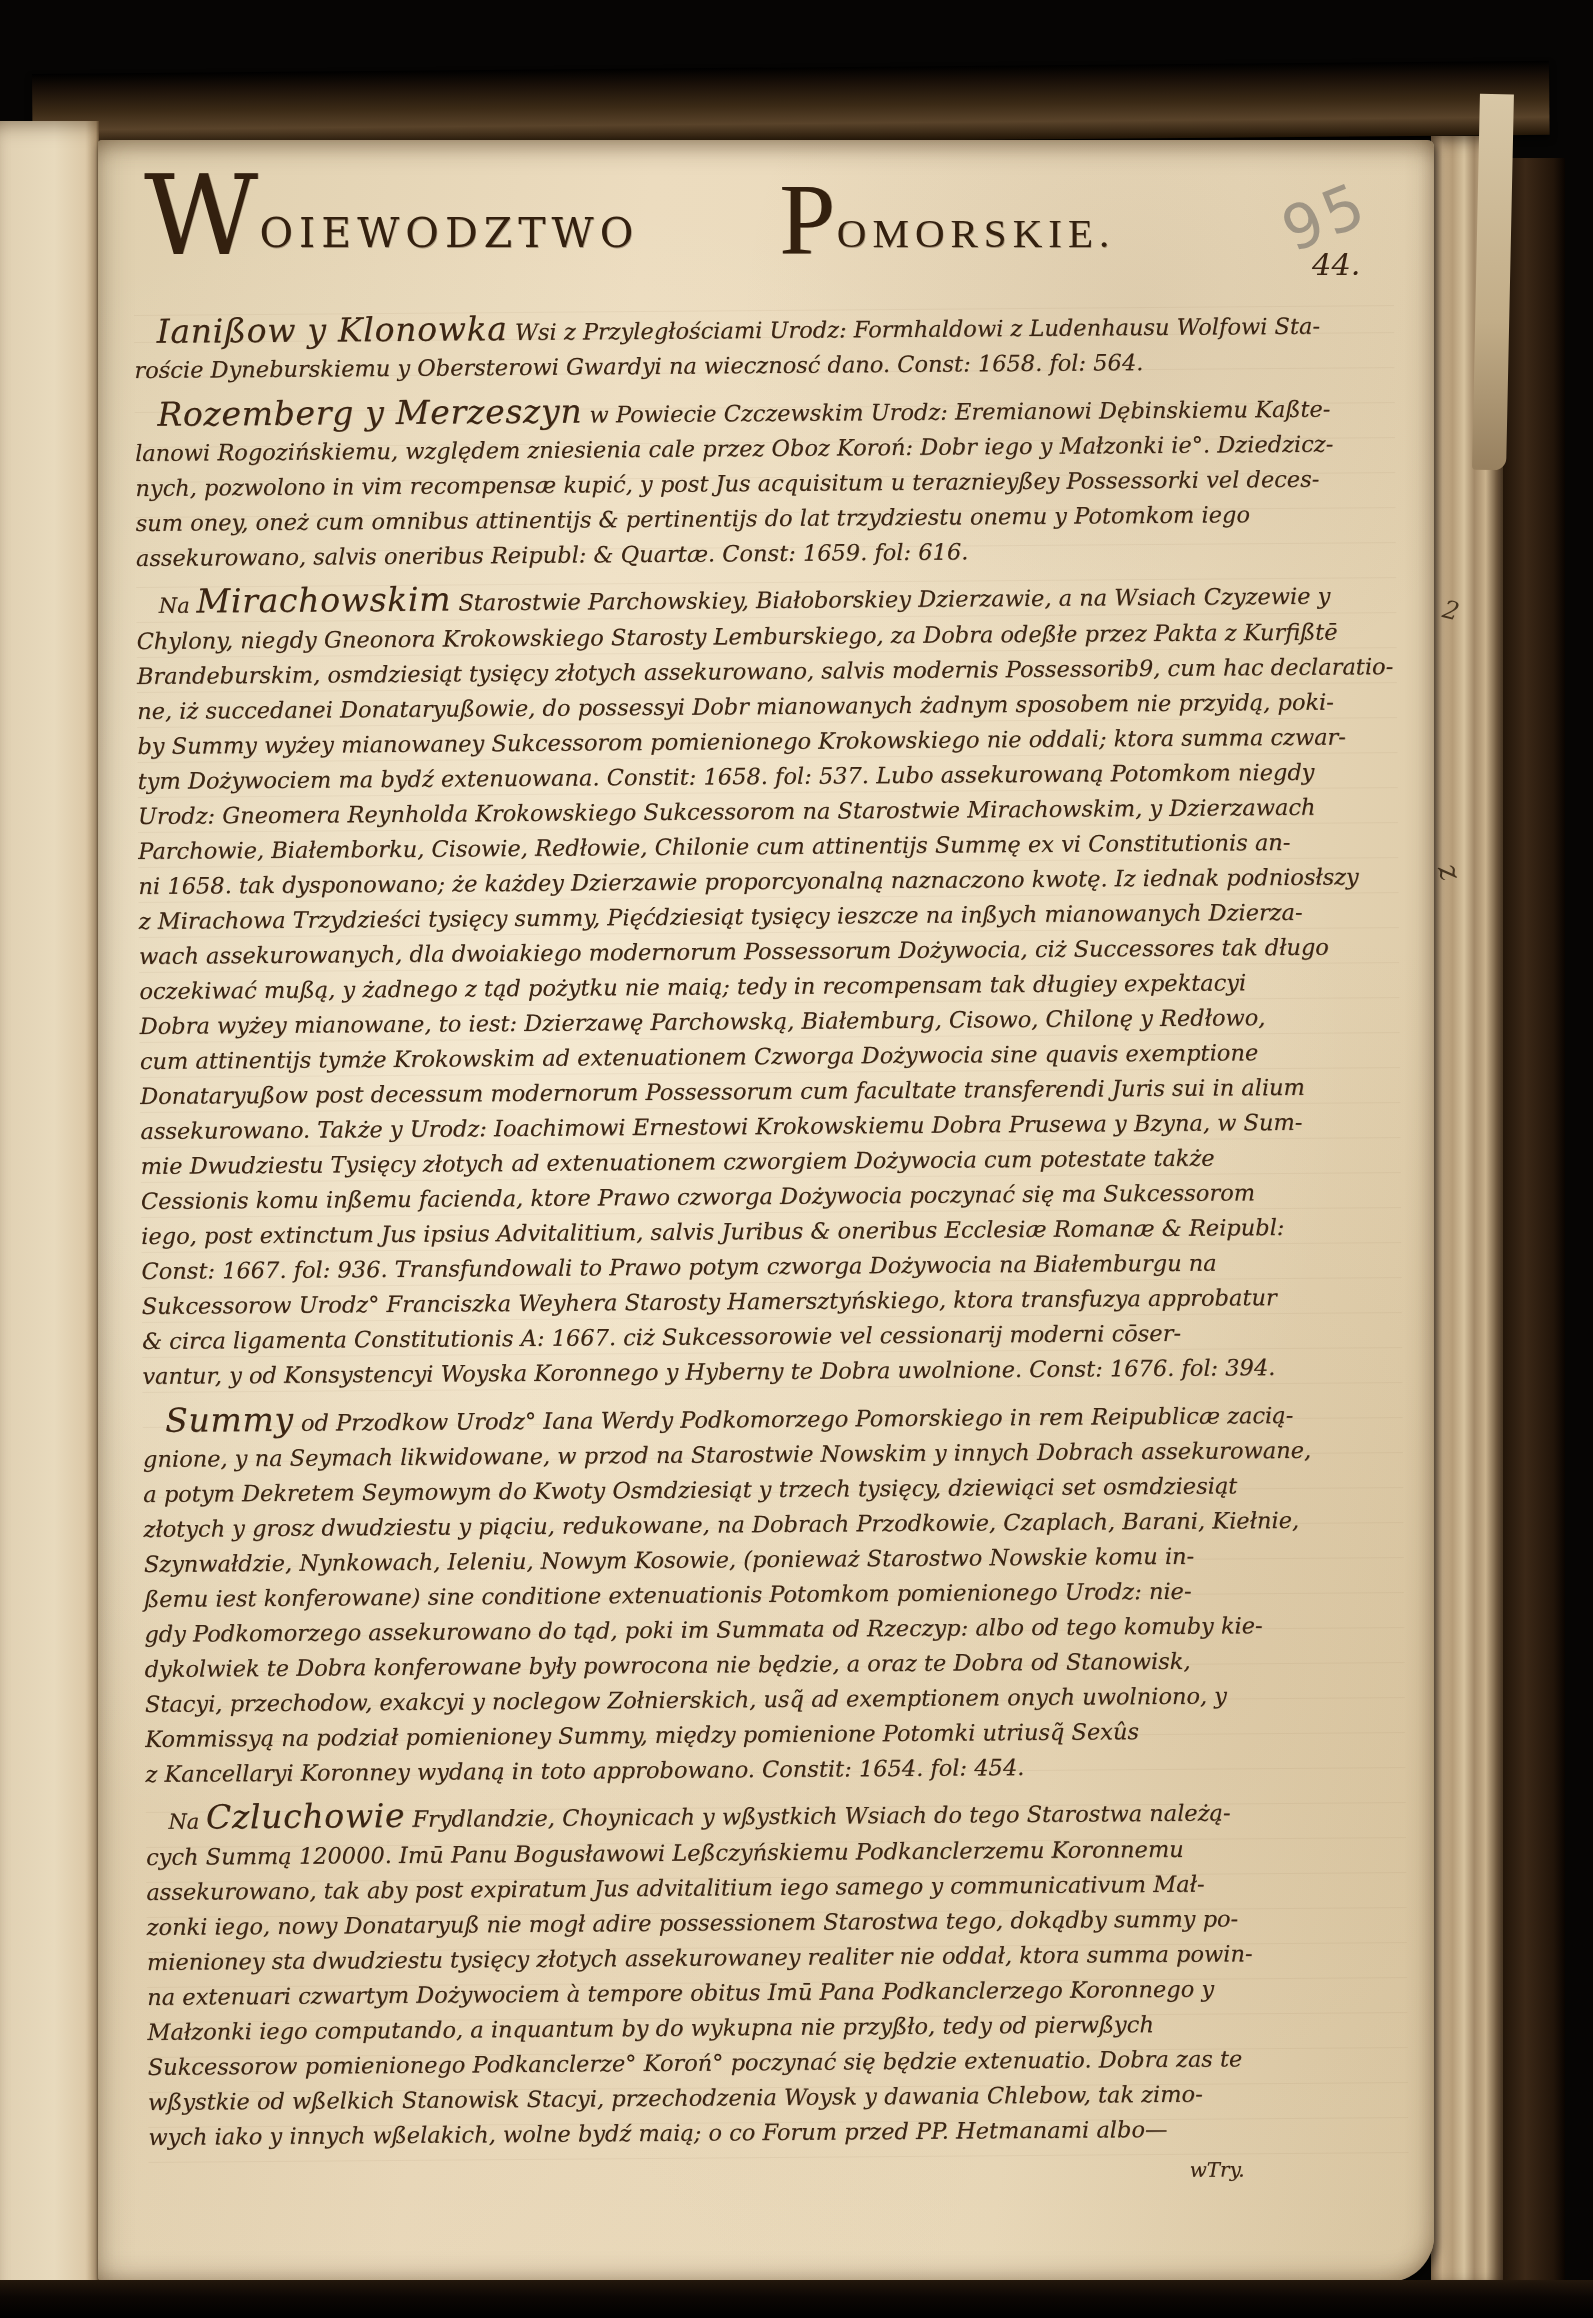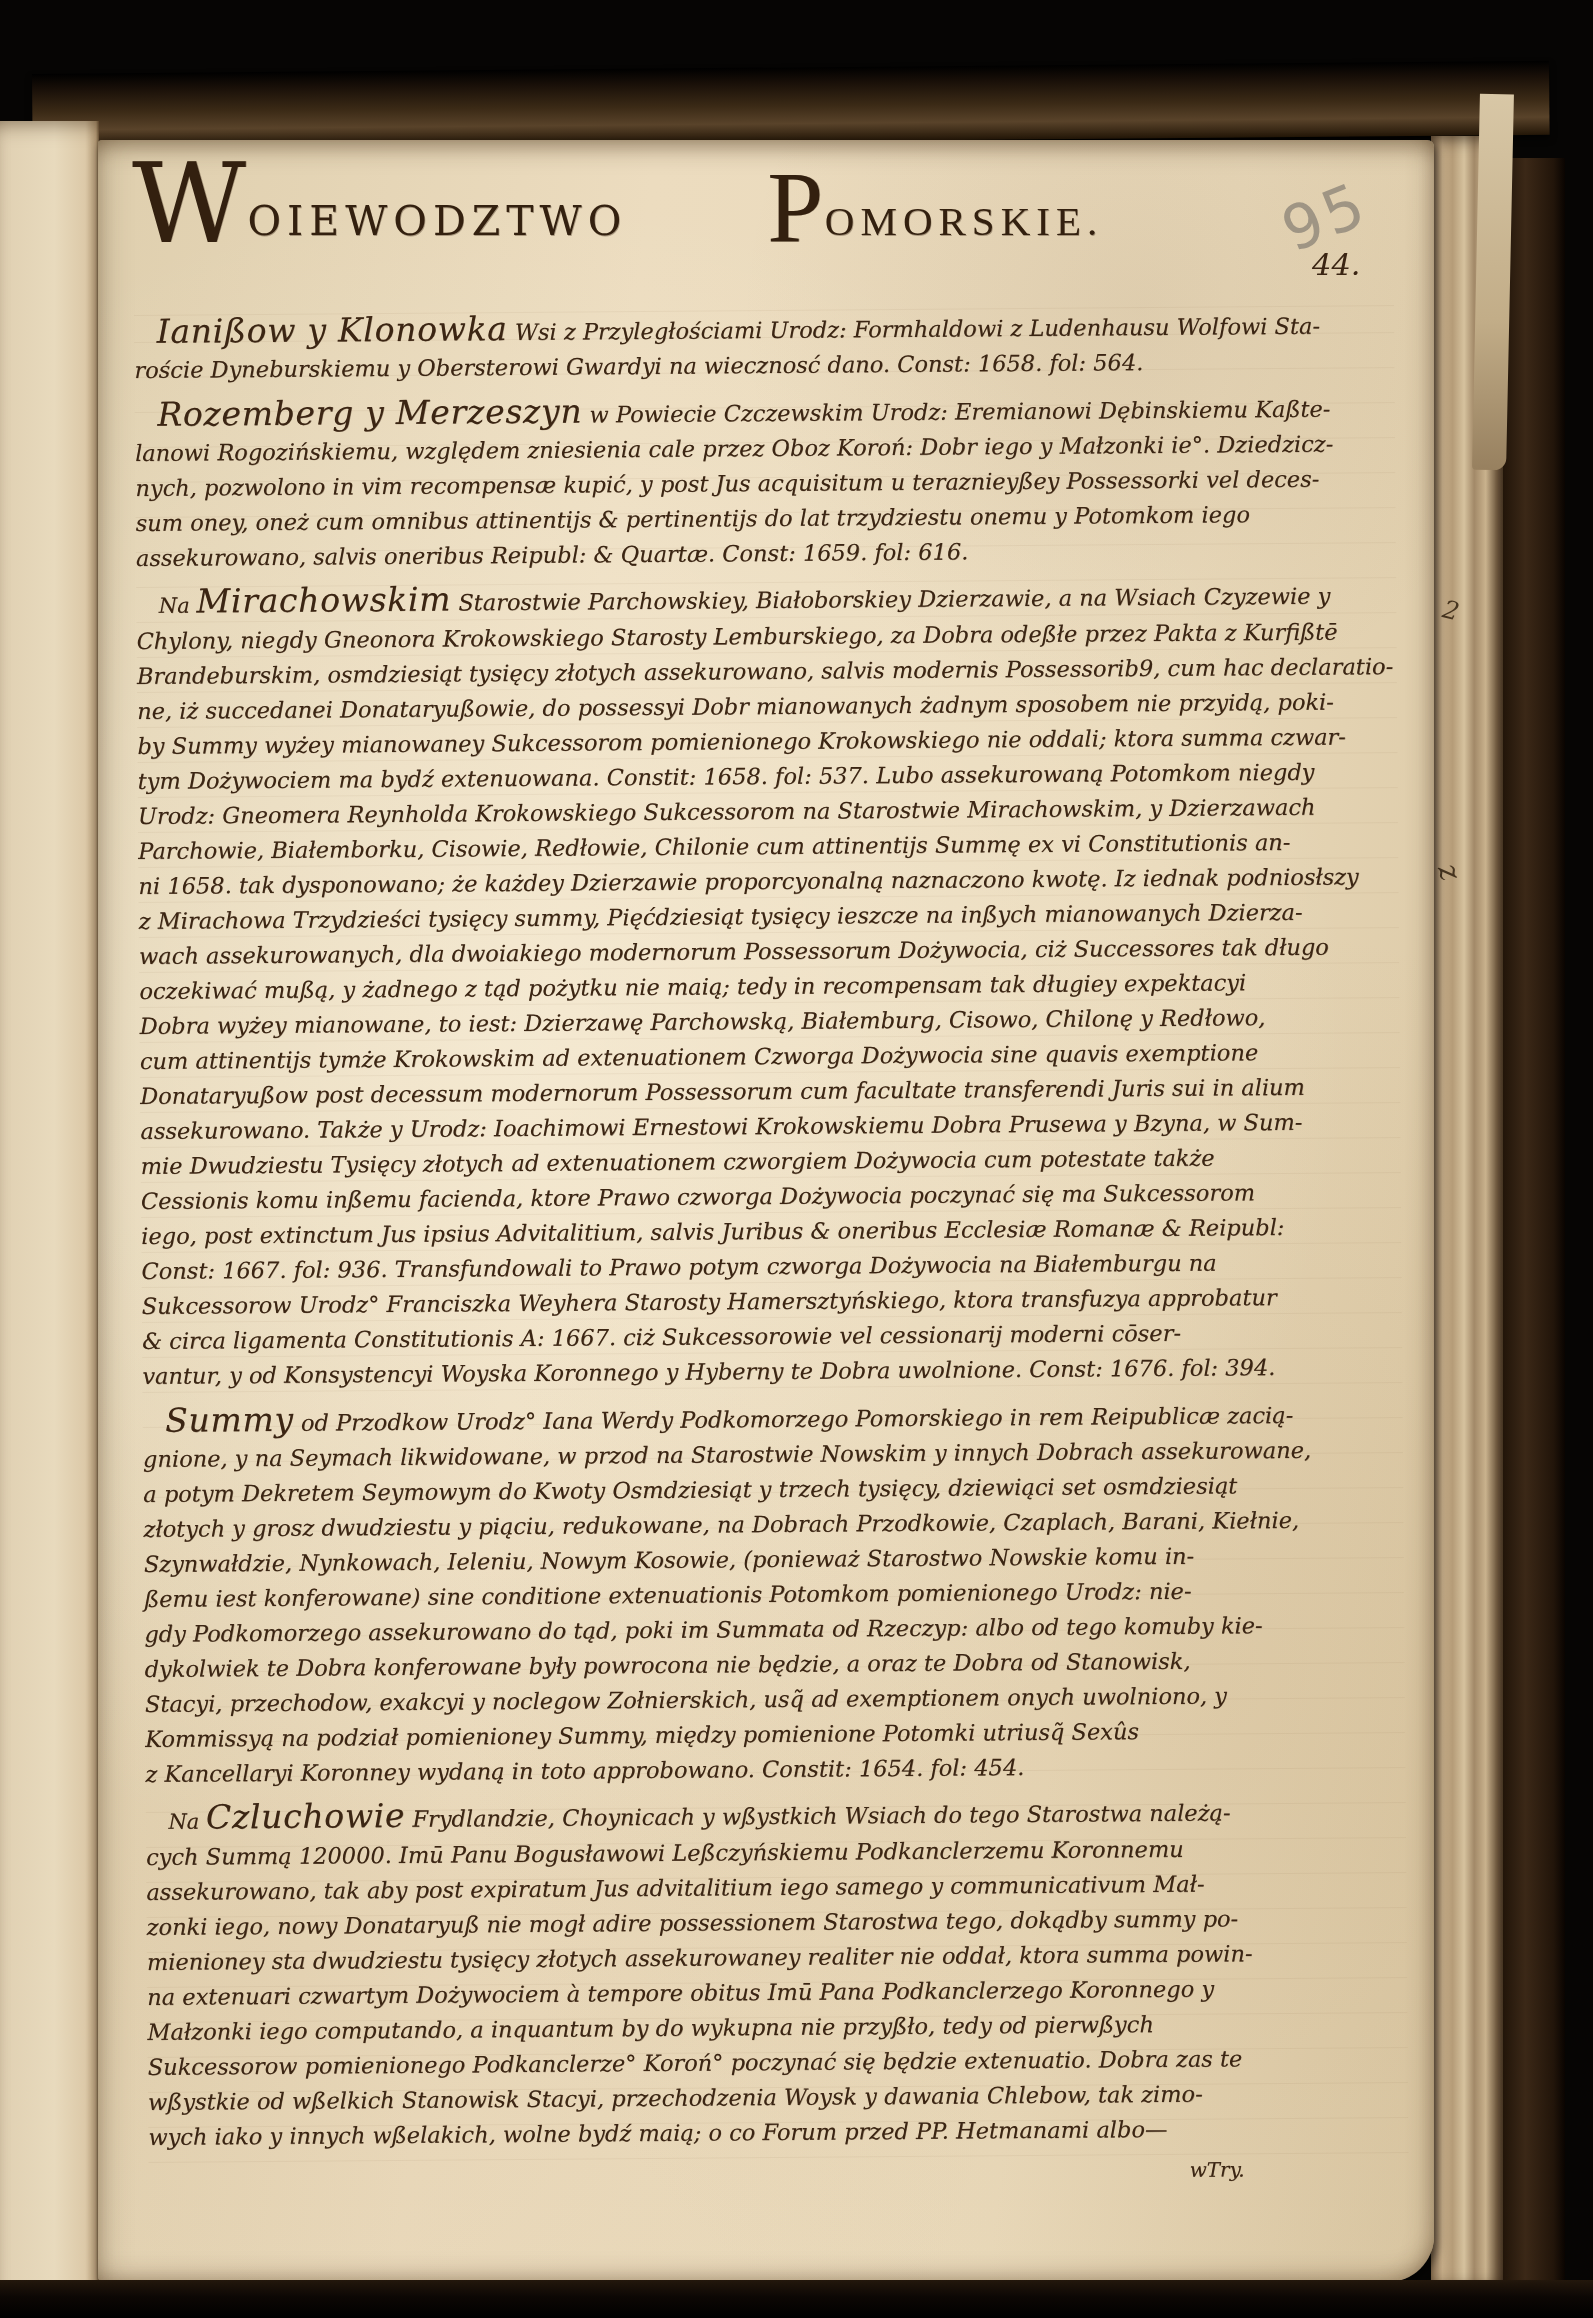--- a/index.html
+++ b/index.html
@@ -54,21 +54,21 @@
       inset -17px 0 26.5px -17px rgba(70,45,20,.45),
       inset 0 -18.5px 26.5px -17px rgba(70,45,20,.40),
       2.6px 4px 9.3px rgba(0,0,0,.55);}
 
   .pencil-num{position:absolute;left:1184px;top:41px;
     font-family:"DejaVu Sans",sans-serif;font-size:61px;color:#8a8276;
     transform:rotate(-22deg);opacity:.75;letter-spacing:4px;}
   .page-num{position:absolute;left:1214px;top:107px;
     font-size:30.5px;font-style:italic;color:#3b2513;}
 
-  .title{position:absolute;left:34px;top:57px;margin:0;display:flex;
+  .title{position:absolute;left:34px;top:57px;margin:12px;display:flex;
     align-items:baseline;white-space:nowrap;color:#33200f;font-weight:normal;
     text-shadow:0.7px 0.7px 0 rgba(51,32,15,.35);}
   .title .initial{font-size:111px;line-height:0;display:inline-block;
     transform:translateY(6.6px);margin-right:1.3px;}
   .title .t-word.second .initial{font-size:101px;}
   .title .t-rest{font-size:41px;letter-spacing:6px;}
   .title .t-word.second{margin-left:140px;font-family:Liberation Serif, serif;}
 
   .text{position:absolute;left:36px;top:174px;width:1260px;
     font-size:22.5px;line-height:35px;font-style:italic;color:#3b2513;

